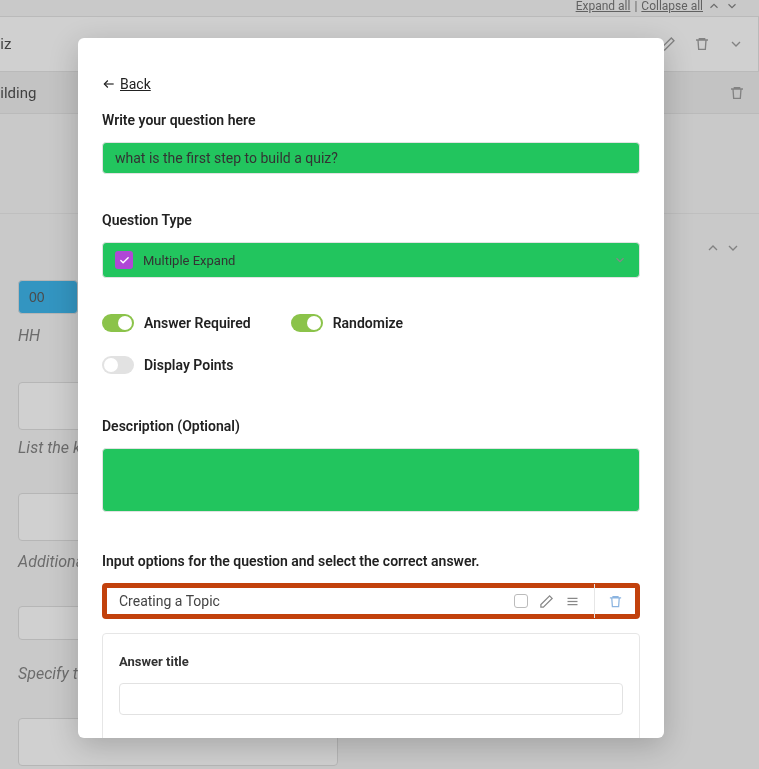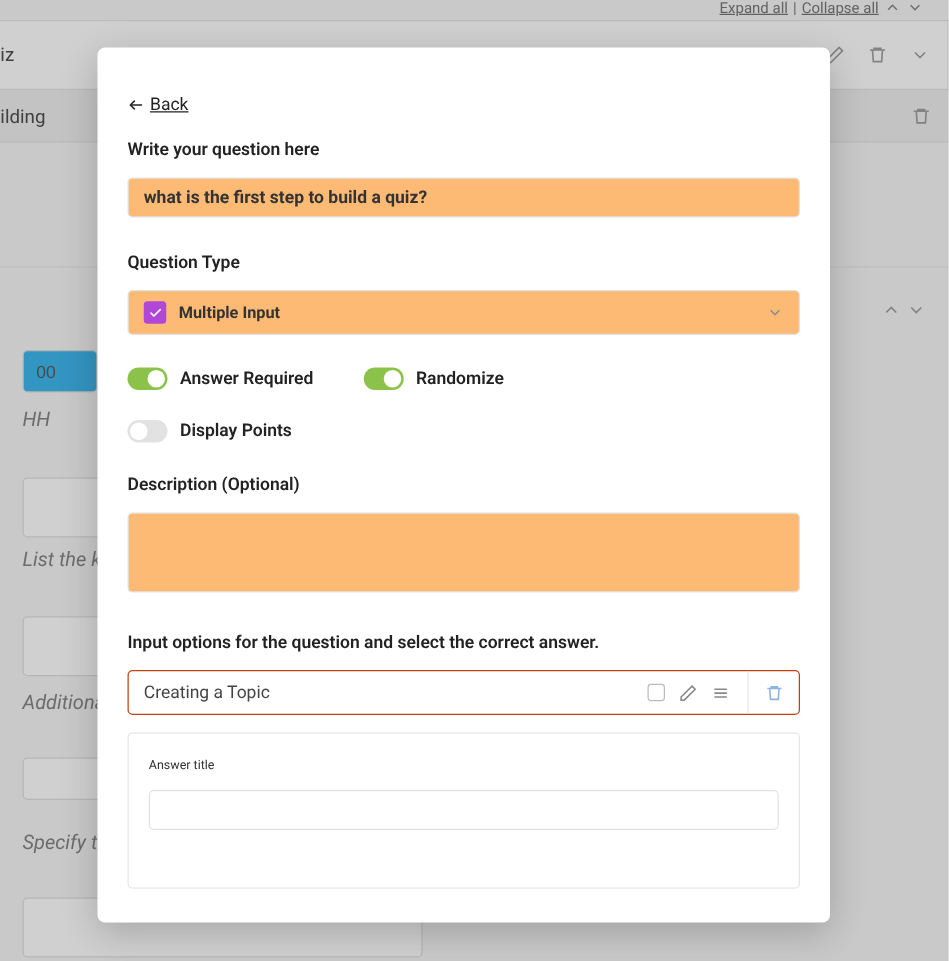--- a/index.html
+++ b/index.html
@@ -119,31 +119,30 @@
       font-weight: 600;
       font-size: 14px;
       color: #222;
       margin-bottom: 14px;
       display: block;
     }
     .text-input, .select-box, .num-input, .textarea {
       width: 100%;
       border: 1px solid #e2e2e2;
       border-radius: 4px;
-      background: #fdba74;
+      background: #22c55e;
       padding: 8px 12px;
       font-size: 14px;
       color: #333;
       font-family: inherit;
-      font-weight: bold;
     }
     .text-input { height: 32px; }
     .num-input { height: 32px; }
     .textarea { height: 64px; resize: none; }
-    .field { margin-bottom: 28px; }
+    .field { margin-bottom: 38px; }
 
     .select-box {
       height: 36px;
       display: flex;
       align-items: center;
       gap: 10px;
       cursor: pointer;
       position: relative;
     }
     .select-box .sqicon {
@@ -182,21 +181,21 @@
     .toggle-label { font-size: 14px; font-weight: 600; color:#222; }
 
     .helper-text {
       font-weight: 600;
       font-size: 14px;
       color: #222;
       margin-bottom: 14px;
     }
 
     .option-row {
-      border: 1px solid #c2410c;
+      border: 5px solid #c2410c;
       border-radius: 4px;
       height: 36px;
       display: flex;
       align-items: center;
       padding: 0 12px;
       gap: 10px;
       margin-bottom: 14px;
     }
     .option-row .txt { flex:1; font-size: 14px; color:#444;}
     .option-row .chk {
@@ -210,22 +209,22 @@
     }
     .option-row .sep { width:1px; background:#e6e6e6; height: 34px; margin: 0 2px 0 4px;}
     .option-row .trash { color: #8bb4e0; }
 
     .answer-panel {
       border: 1px solid #e6e6e6;
       border-radius: 4px;
       padding: 20px 16px;
     }
     .answer-panel .sublabel {
-      font-weight: 400;
-      font-size: 10px;
+      font-weight: 700;
+      font-size: 13px;
       margin-bottom: 14px;
     }
     .answer-panel .sub-input {
       width: 100%;
       height: 32px;
       border: 1px solid #e2e2e2;
       border-radius: 4px;
       margin-bottom: 26px;
       padding: 6px 10px;
       font-family: inherit;
@@ -328,21 +327,21 @@
   </div>
 
   <div class="field">
     <span class="label">Question Type</span>
     <div class="select-box">
       <span class="sqicon">
         <svg viewBox="0 0 24 24" fill="none" stroke-width="3" stroke-linecap="round" stroke-linejoin="round">
               <polyline points="4 12 9 17 20 6"></polyline>
             </svg>
       </span>
-      <span class="val">Multiple Input</span>
+      <span class="val">Multiple Expand</span>
       <span class="chev">
         <svg width="14" height="14" viewBox="0 0 24 24" fill="none" stroke="#888" stroke-width="2">
               <polyline points="6 9 12 15 18 9"></polyline>
             </svg>
       </span>
     </div>
   </div>
 
   <div class="toggles-row">
     <div class="toggle-group">
@@ -353,21 +352,21 @@
     </div>
     <div class="toggle-group">
       <div class="toggle on">
             <div class="knob"></div>
           </div>
       <span class="toggle-label">Randomize</span>
     </div>
   </div>
 
 
-  <div class="toggles-row" style="margin-bottom:26px;">
+  <div class="toggles-row" style="margin-bottom:44px;">
     <div class="toggle-group">
       <div class="toggle off">
             <div class="knob"></div>
           </div>
       <span class="toggle-label">Display Points</span>
     </div>
   </div>
 
   <div class="field">
     <span class="label">Description (Optional)</span>

